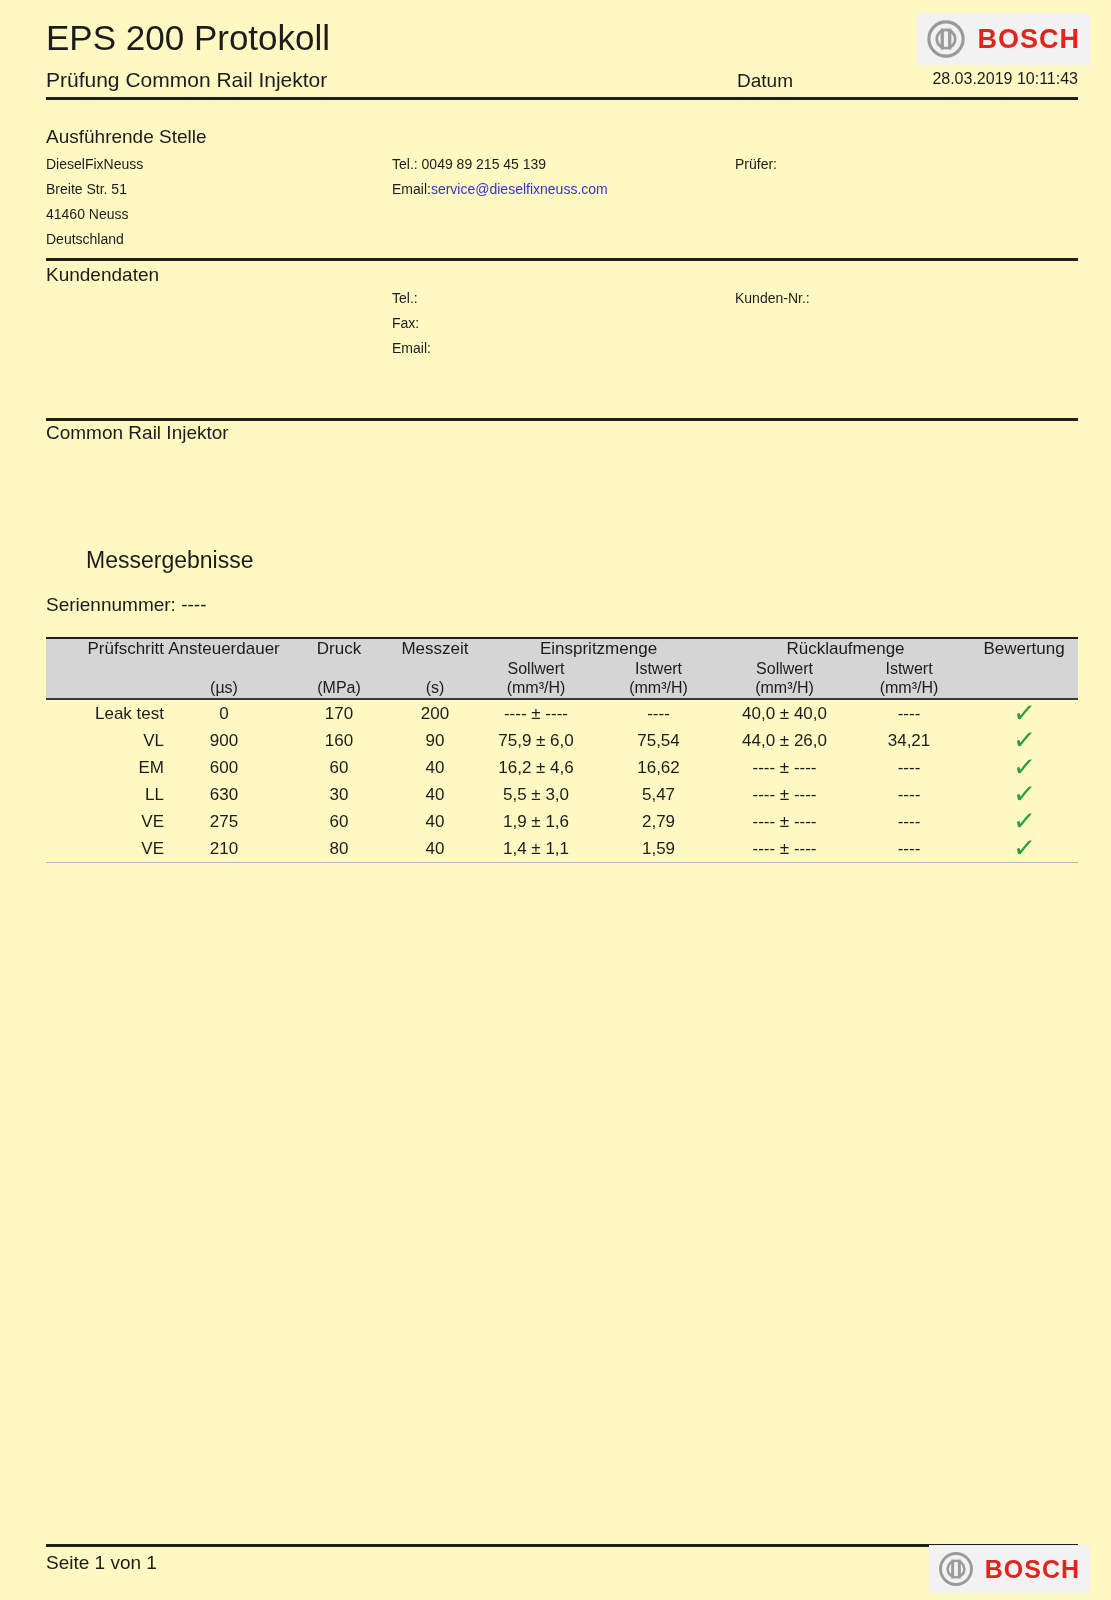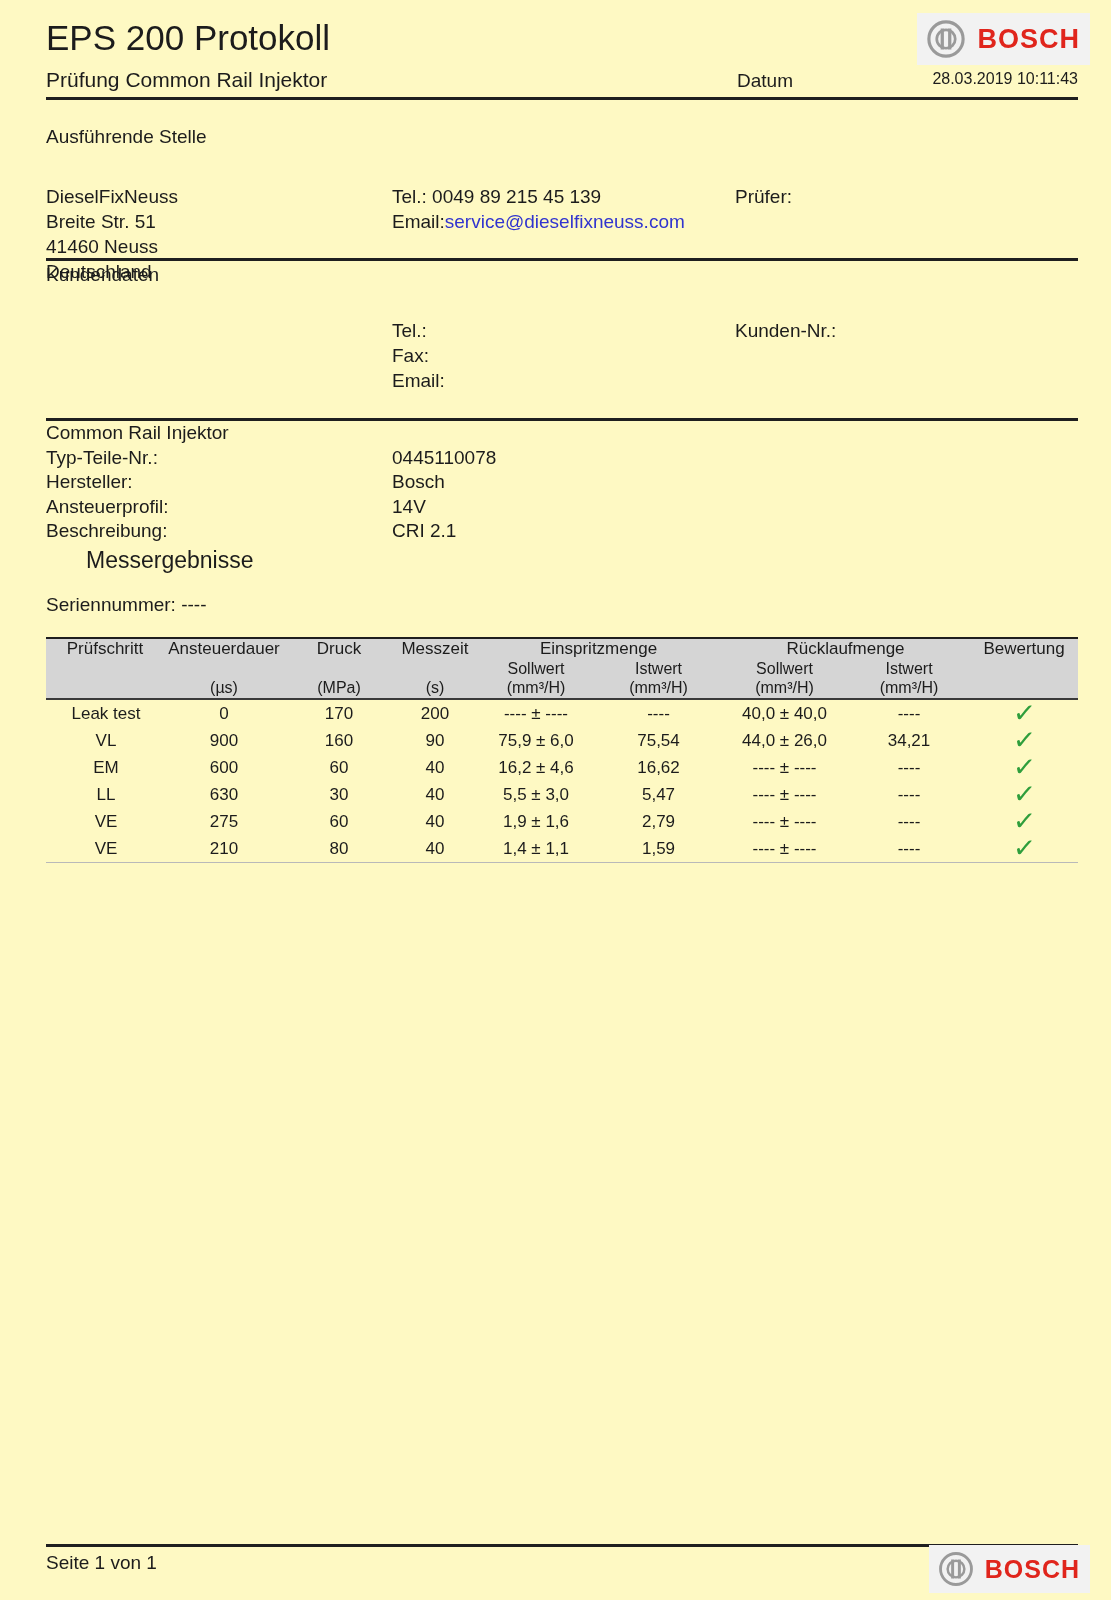--- a/index.html
+++ b/index.html
@@ -23,41 +23,41 @@
   
   .logo-box{position:absolute;display:flex;align-items:center;gap:10px;background:#f2f2f2;padding:5px 10px 5px 8px;}
   .logo-header{top:13px;right:21px;}
   .logo-footer{top:1545px;right:21px;}
   .bosch-text{font-weight:bold;color:#e0251c;font-size:27px;letter-spacing:1px;}
   .logo-footer .bosch-text{font-size:25px;}
   .logo-footer svg{width:38px;height:38px;}
 
   
   .sec-heading{font-size:19px;}
-  .line-block{font-size:19px;line-height:25px;margin-top:32px;}
+  .line-block{font-size:14px;line-height:25px;}
   .email-link{color:#3134cf;text-decoration:none;cursor:pointer;}
 
   .pair-block{left:46px;top:446px;font-size:19px;line-height:24.3px;}
   .pair .lbl{display:inline-block;width:346px;}
 
   .h-messergebnisse{left:46px;top:547px;font-size:23px;margin-left:40px;}
   .serial-line{left:46px;top:594px;font-size:19px;}
 
   
   .results-table{
     position:absolute;left:46px;top:637px;width:1032px;
     border-collapse:collapse;table-layout:fixed;
     font-size:17px;
   }
   .results-table thead{background:#d5d5d5;}
   .results-table thead tr.group td{border-top:2px solid #1f1f1f;height:20px;padding:0;}
   .results-table thead tr.sub td{height:19px;padding:0;font-size:16px;}
   .results-table thead tr.units td{height:20px;padding:0;font-size:16px;border-bottom:2px solid #3a3a3a;}
   .results-table td{text-align:center;vertical-align:middle;padding:0;white-space:nowrap;overflow:visible;}
-  .results-table td.l{text-align:center;padding-left:2px;}
+  .results-table td.l{text-align:right;padding-left:2px;}
   .results-table tbody tr{height:23.6px;}
   .results-table tbody tr:last-child td{border-bottom:1px solid #b9b9b9;}
   .check{
     display:inline-block;color:#2f9e3c;font-size:27px;font-weight:bold;
     line-height:1;transform:rotate(4deg);
   }
 
   
   .footer-line{top:1544px;}
   .footer-page{left:46px;top:1552px;font-size:19px;}
@@ -109,26 +109,20 @@
     <div>Fax:</div>
     <div>Email:</div>
   </div>
 
   <div class="abs line-block" style="left:735px;top:286px;">Kunden-Nr.:</div>
 
   <div class="hr" style="top:418px;"></div>
 
   <div class="abs sec-heading" style="left:46px;top:422px;">Common Rail Injektor</div>
 
-  <div class="abs pair-block">
-    <div class="pair"><span class="lbl">Typ-Teile-Nr.:</span><span>0445110078</span></div>
-    <div class="pair"><span class="lbl">Hersteller:</span><span>Bosch</span></div>
-    <div class="pair"><span class="lbl">Ansteuerprofil:</span><span>14V</span></div>
-    <div class="pair"><span class="lbl">Beschreibung:</span><span>CRI 2.1</span></div>
-  </div>
 
   <div class="abs h-messergebnisse">Messergebnisse</div>
   <div class="abs serial-line"><span>Seriennummer:</span>&nbsp;<span>----</span></div>
 
   <table class="results-table">
     <colgroup>
       <col style="width:118px">
         <col style="width:120px">
         <col style="width:110px">
         <col style="width:82px">

